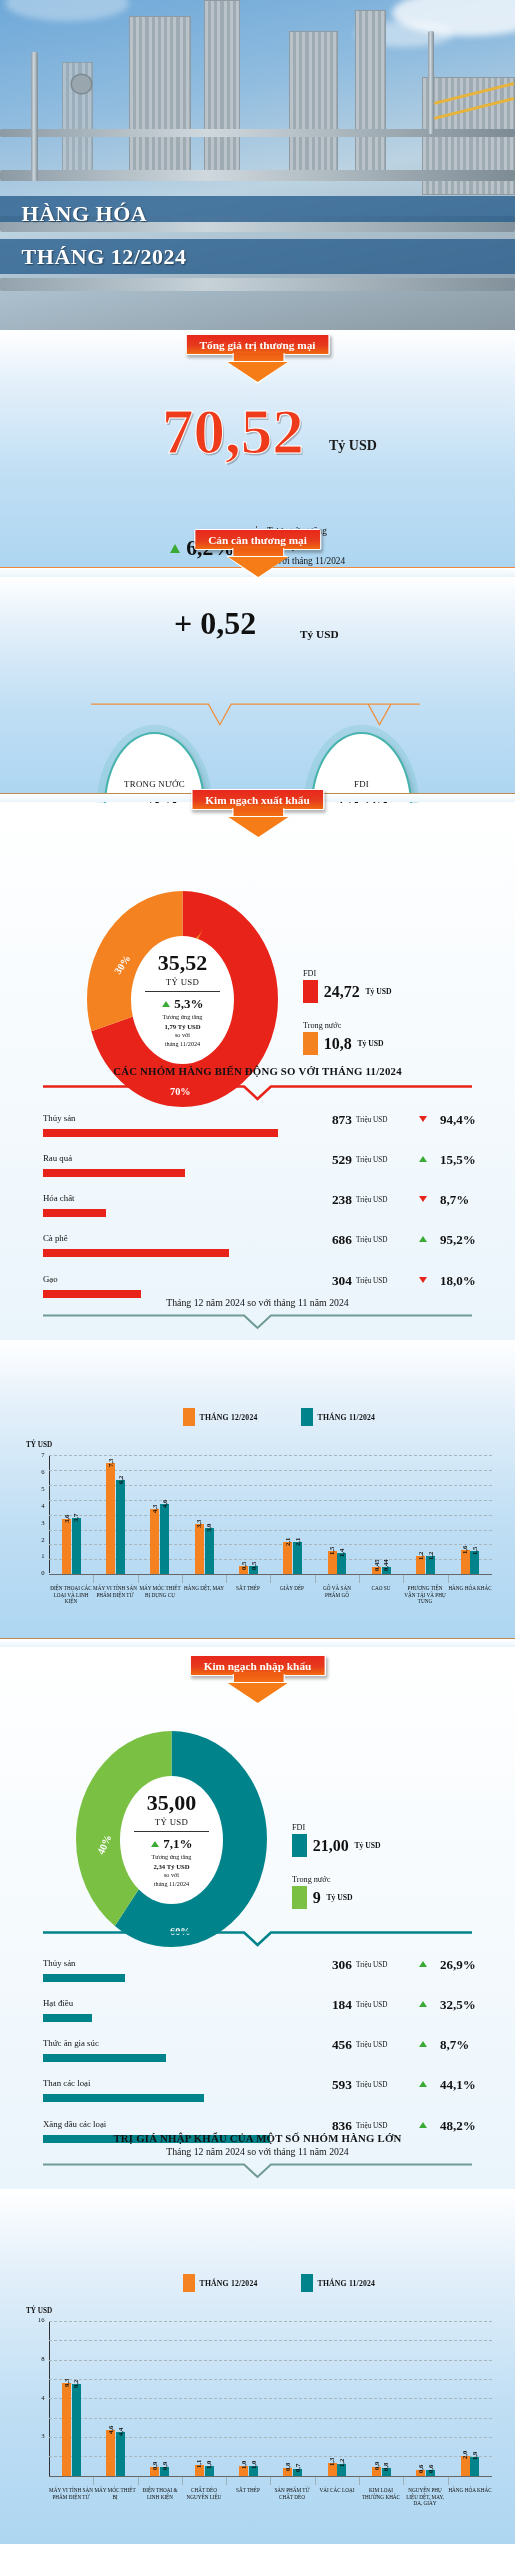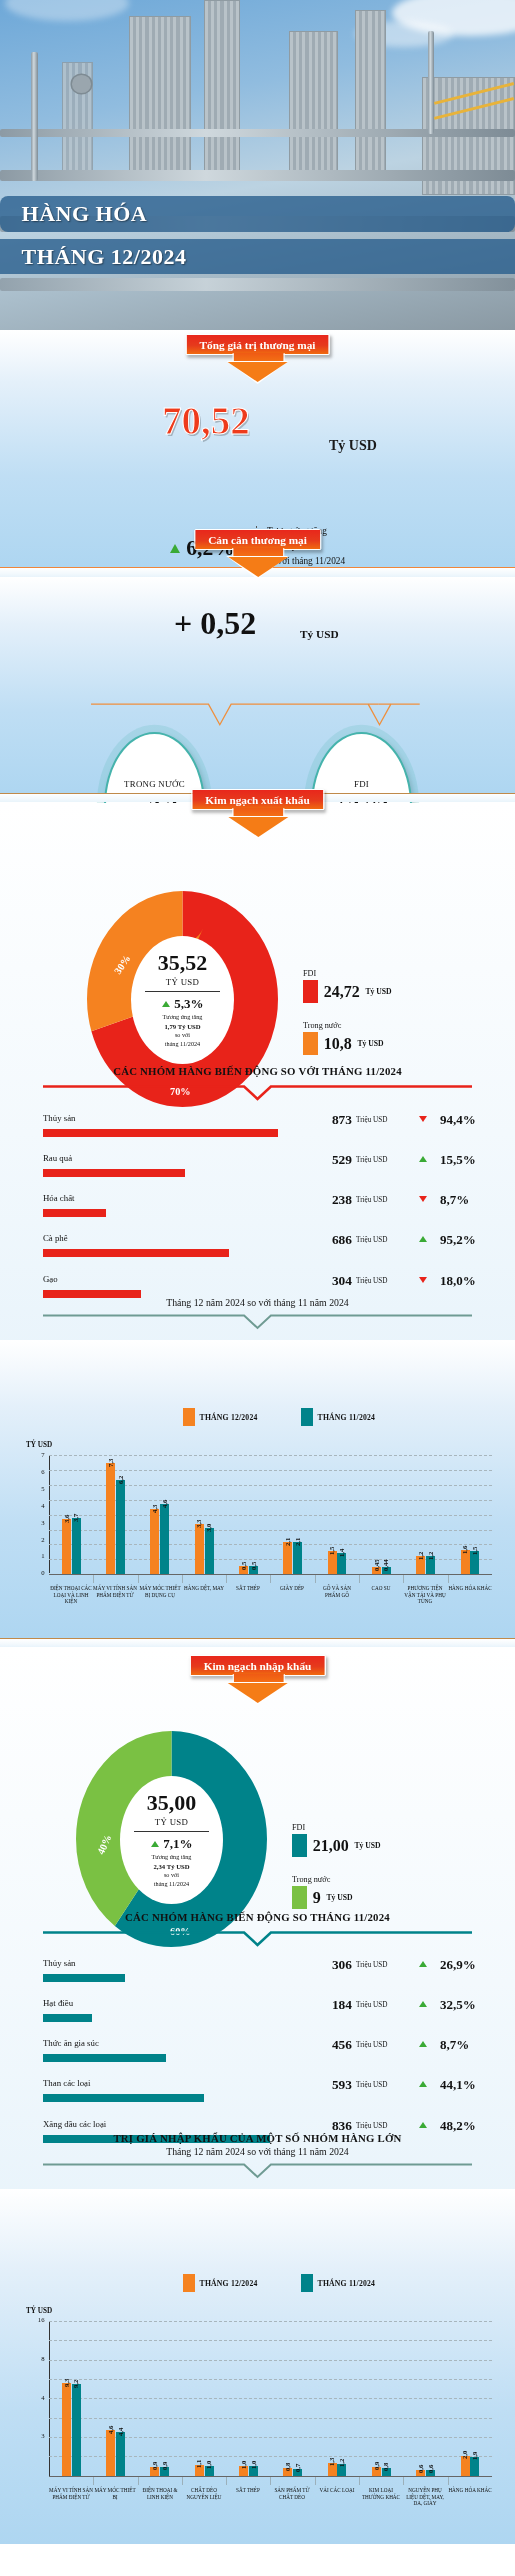--- a/index.html
+++ b/index.html
@@ -19,21 +19,21 @@
   .pipe { position:absolute; background:linear-gradient(90deg,#8c9aa4,#cfd8dd 40%,#7d8b95); border-radius:2.1px; }
   .tank { position:absolute; background:repeating-linear-gradient(90deg,#b9c3c9 0 3.1px,#9fabb3 3.1px 6.2px);
           border:1px solid #8f9ba2; }
   .rail { position:absolute; background:#e8b33a; }
   .lamp { position:absolute; background:#9aa6ae; border-radius:50%; box-shadow:0 0 0 1.5px #7e8b93; }
 
   .titlebar { position:absolute; left:0; width:515px; background:rgba(38,92,140,.78); }
   .titlebar h1 { color:#fff; font-weight:bold; font-size:22px; letter-spacing:0.5px;
                  padding:4.6px 0 4.6px 21.6px; text-shadow:1px 1px 1.5px rgba(0,0,0,.45); line-height:1.15; white-space:nowrap;}
   #tb1 { top:152px; height:35px; }
-  #tb2 { top:196px; height:36px;border-radius:8px; }
+  #tb2 { top:196px; height:26px; }
   #tb3 { top:239px; height:35px; }
 
   
   .blueband { position:absolute; left:0; width:515px;
      background:linear-gradient(180deg,#ffffff 0%,#e4f0fa 22%,#bfdef4 62%,#aed6f1 100%); }
   .whiteband { position:absolute; left:0; width:515px; background:linear-gradient(180deg,#ffffff,#f3f9fd 60%,#e9f4fb); }
 
   
   .ribbon { position:absolute; left:50%; transform:translateX(-50%); z-index:6; }
   .ribbon .plate {
@@ -44,21 +44,21 @@
   .ribbon .arrowwrap { position:relative; width:50px; margin:0 auto;}
   .ribbon .arrowwrap:before{content:"";position:absolute;left:0;top:-2.1px;width:50px;height:10.3px;
      background:linear-gradient(180deg,#ef5a14,#f47414);border-left:1.5px solid #fff;border-right:1.5px solid #fff;}
   .ribbon .arrowwrap .tip{position:absolute;left:-4.6px;top:7.2px;width:0;height:0;
      border-left:30px solid transparent;border-right:30px solid transparent;border-top:20.6px solid #f57c16;}
   .ribbon .arrowwrap .tipb{position:absolute;left:-6.2px;top:6.2px;width:0;height:0;
      border-left:31px solid transparent;border-right:31px solid transparent;border-top:23px solid #ffffff;}
 
   
   .bignum { position:absolute; font-weight:bold; line-height:1; }
-  .val-orange { color:#ee3b1c; font-size:39px;
+  .val-orange { color:#ee3b1c; font-size:63px;
      text-shadow:1.5px 2.1px 0 rgba(0,0,0,.22); -webkit-text-stroke:1px #ffffff;}
   .unit { font-size:14px; font-weight:bold; color:#1a1a1a; }
 
   .updown { display:inline-block; width:0;height:0; }
   .up   { border-left:5.7px solid transparent;border-right:5.7px solid transparent;border-bottom:9.3px solid #3aaa35; }
   .up-s   { border-left:4.1px solid transparent;border-right:4.1px solid transparent;border-bottom:6.7px solid #3aaa35; }
   .down-s { border-left:4.1px solid transparent;border-right:4.1px solid transparent;border-top:6.7px solid #e8231a; }
 
   
   .oval { position:absolute; width:101px; height:147px; border-radius:50%;
@@ -463,21 +463,20 @@
   </div>
   <div class="legend-item" style="left:292px;top:1875px;">
     <div class="lab">Trong nước</div>
     <div class="row">
       <div class="sw" style="background:#7ac143;"></div>
       <span class="v">9</span>
       <span class="vu">Tỷ USD</span>
     </div>
   </div>
 
-  <div class="sect-title" style="top:1911px;">CÁC NHÓM HÀNG BIẾN ĐỘNG SO THÁNG 11/2024</div>
   <svg class="divider" style="top:1930px;" viewBox="0 0 832 34" preserveAspectRatio="none">
     <path d="M0,5 L390,5 L416,29 L442,5 L832,5" fill="none" stroke="#00838a" stroke-width="5"></path>
   </svg>
 
   <div id="import-groups">
       <div class="grow" style="top: 1958px;">
         <div class="dash"></div>
         <div class="name">Thủy sản</div>
         <div class="bar" style="width: 82px; background: rgb(0, 131, 138);"></div>
         <div class="num" style="left: 268px; width: 41px;">306</div>

